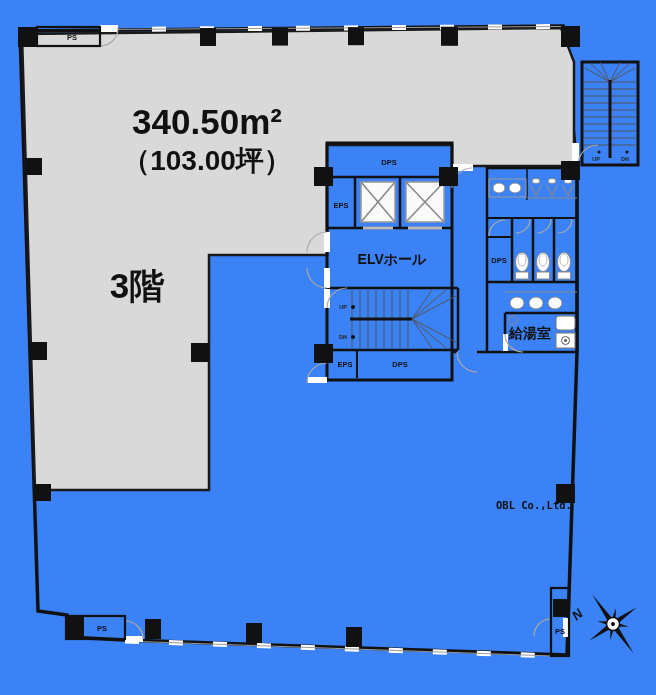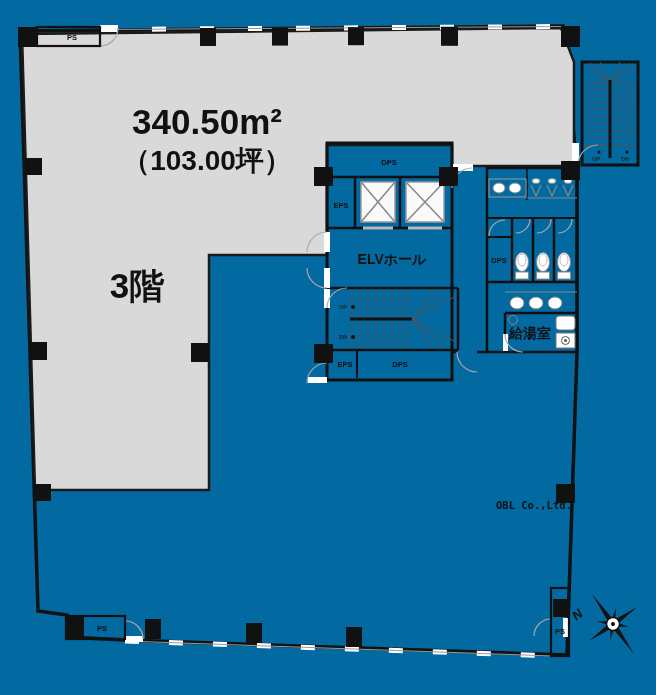--- a/index.html
+++ b/index.html
@@ -1,16 +1,16 @@
 <!DOCTYPE html>
 <html><head>
 <meta charset="utf-8">
 <style>
   html,body{margin:0;padding:0;background:#ffffff;}
-  #stage{width:656px;height:695px;position:relative;background:#0369a1;overflow:hidden;}
+  #stage{width:656px;height:695px;position:relative;background:#3b82f6;overflow:hidden;}
   svg{display:block;}
   text{font-family:"Liberation Sans","DejaVu Sans",sans-serif;fill:#111;}
   .big{font-weight:bold;font-size:35px;}
   .big2{font-weight:bold;font-size:28px;}
   .room{font-weight:bold;font-size:14px;}
   .small{font-size:7.5px;font-weight:bold;}
   .tiny{font-size:5.5px;font-weight:bold;fill:#222;}
   .mono{font-family:"DejaVu Sans Mono","Liberation Mono",monospace;font-size:10.5px;font-weight:bold;}
   .wall{stroke:#111;fill:none;}
   .fixture{stroke:#888;fill:#fff;}

